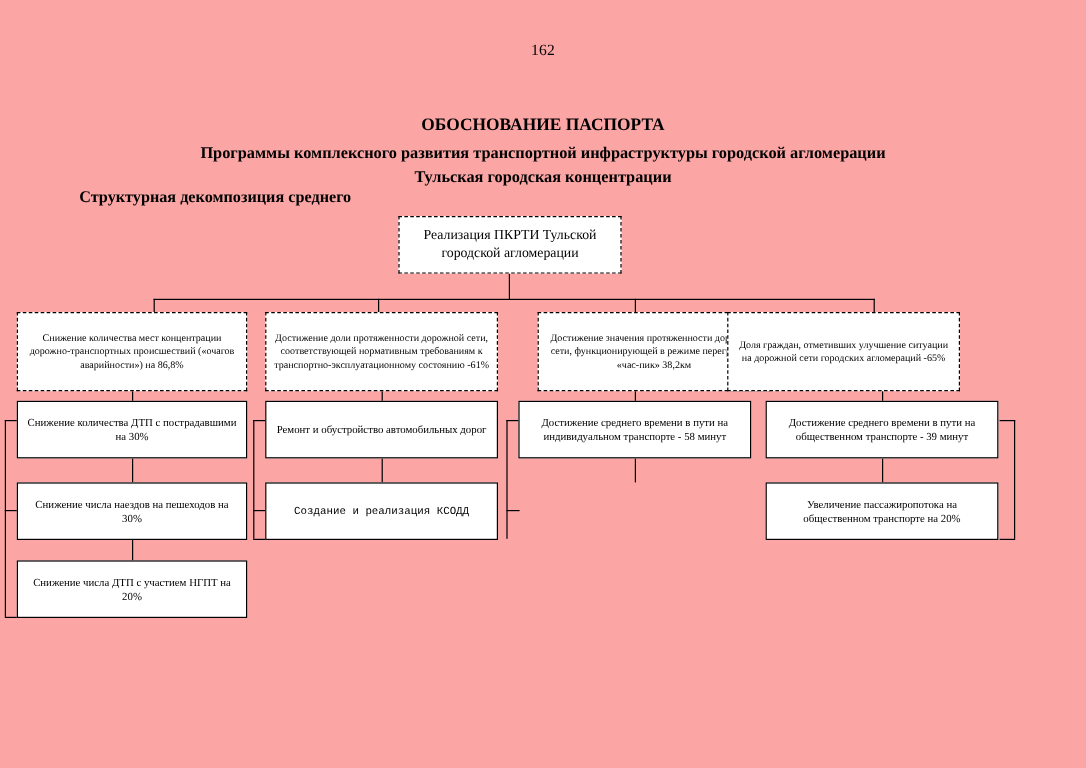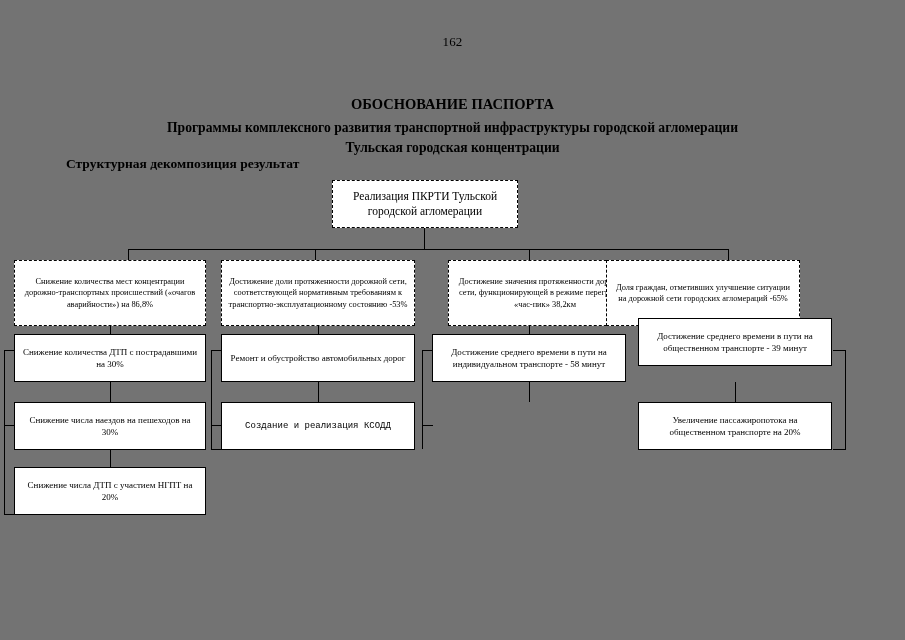--- a/index.html
+++ b/index.html
@@ -8,21 +8,21 @@
     background: #ffffff;
   }
   body {
     font-family: "Liberation Serif", "DejaVu Serif", serif;
     color: #000000;
   }
   #page {
     position: relative;
     width: 905px;
     height: 640px;
-    background: #737373;
+    background: #fca5a5;
     overflow: hidden;
   }
 
   
   .page-number {
     position: absolute;
     top: 34px;
     left: 0;
     width: 905px;
     text-align: center;
@@ -103,21 +103,21 @@
   #c1-0 { left: 14px;  top: 334px; width: 192px; height: 48px; }
   #c1-1 { left: 14px;  top: 402px; width: 192px; height: 48px; }
   #c1-2 { left: 14px;  top: 467px; width: 192px; height: 48px; }
 
   #c2-0 { left: 221px; top: 334px; width: 194px; height: 48px; }
   #c2-1 { left: 221px; top: 402px; width: 194px; height: 48px; font-family: Liberation Mono, monospace; }
 
   #c3-0 { left: 432px; top: 334px; width: 194px; height: 48px; }
   #c3-1 { left: 432px; top: 402px; width: 194px; height: 48px; }
 
-  #c4-0 { left: 638px; top: 318px; width: 194px; height: 48px; }
+  #c4-0 { left: 638px; top: 334px; width: 194px; height: 48px; }
   #c4-1 { left: 638px; top: 402px; width: 194px; height: 48px; }
 
   
   .line {
     position: absolute;
     background: #000000;
     z-index: 1;
   }
   .vline { width: 1px; }
   .hline { height: 1px; }
@@ -169,21 +169,21 @@
 <body>
 
 <div id="page">
 
   <div class="page-number">162</div>
 
   <div class="doc-title title-line1">ОБОСНОВАНИЕ ПАСПОРТА</div>
   <div class="doc-title title-line2">Программы комплексного развития транспортной инфраструктуры городской агломерации</div>
   <div class="doc-title title-line3">Тульская городская концентрации</div>
 
-  <div class="section-title">Структурная декомпозиция результат</div>
+  <div class="section-title">Структурная декомпозиция среднего</div>
 
   <div class="line vline" id="root-stem"></div>
   <div class="line hline" id="bus-h"></div>
   <div class="line vline" id="bus-d0"></div>
   <div class="line vline" id="bus-d1"></div>
   <div class="line vline" id="bus-d2"></div>
   <div class="line vline" id="bus-d3"></div>
 
   <div class="line vline" id="drop-c1"></div>
   <div class="line vline" id="drop-c2"></div>
@@ -215,21 +215,21 @@
   <div class="line hline" id="rail-c4-h2"></div>
 
   <div class="node dashed" id="root-node">
     <span>Реализация ПКРТИ Тульской городской агломерации</span>
   </div>
 
   <div class="node dashed lvl2" id="lvl2-0">
     <span>Снижение количества мест концентрации дорожно-транспортных происшествий («очагов аварийности») на 86,8%</span>
   </div>
   <div class="node dashed lvl2" id="lvl2-1">
-    <span>Достижение доли протяженности дорожной сети, соответствующей нормативным требованиям к транспортно-эксплуатационному состоянию -53%</span>
+    <span>Достижение доли протяженности дорожной сети, соответствующей нормативным требованиям к транспортно-эксплуатационному состоянию -61%</span>
   </div>
   <div class="node dashed lvl2" id="lvl2-2">
     <span>Достижение значения протяженности дорожной сети, функционирующей в режиме перегрузки в «час-пик»  38,2км</span>
   </div>
   <div class="node dashed lvl2" id="lvl2-3">
     <span>Доля граждан, отметивших улучшение ситуации на дорожной сети городских агломераций -65%</span>
   </div>
 
   <div class="node solid lvl3" id="c1-0">
     <span>Снижение количества ДТП с пострадавшими на 30%</span>

